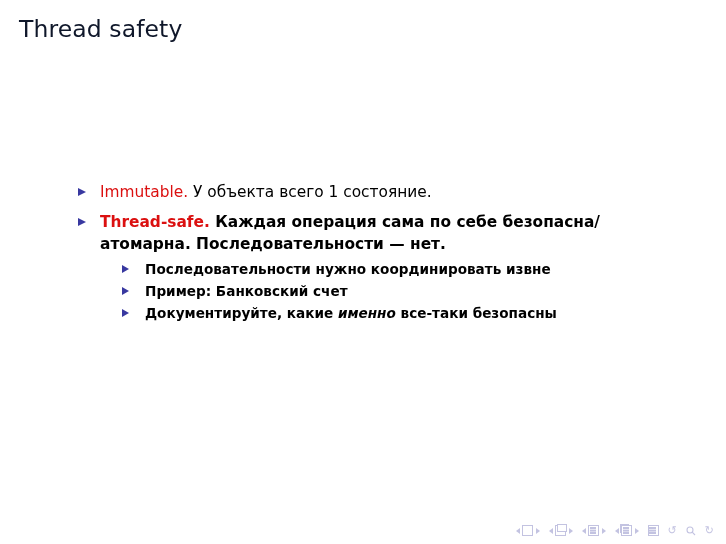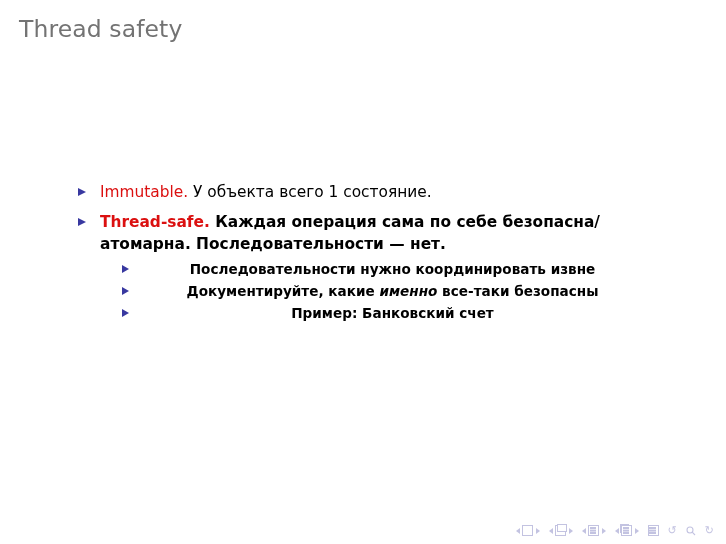--- a/index.html
+++ b/index.html
@@ -19,21 +19,21 @@
     overflow: hidden;
   }
 
   
   .slide-title {
     position: absolute;
     left: 19px;
     top: 17px;
     font-size: 23.5px;
     line-height: 1.1;
-    color: #737373;
+    color: #0f172a;
     letter-spacing: 0.1px;
     white-space: nowrap;
     text-align: right;
   }
 
   
   .body {
     position: absolute;
     left: 0;
     top: 182px;
@@ -81,21 +81,20 @@
     margin: 4px 0 0 0;
     padding: 0;
   }
   ul.level2 > li.item2 {
     position: relative;
     padding-left: 45px;
     margin: 0 0 2px 0;
     font-size: 13.6px;
     line-height: 1.47;
     color: #000000;
-    text-align: center;
   }
   .bullet2 {
     position: absolute;
     left: 22px;
     top: 5px;
     width: 0;
     height: 0;
     border-top: 4px solid transparent;
     border-bottom: 4px solid transparent;
     border-left: 7px solid #3838A0;
@@ -196,25 +195,25 @@
         <span class="bullet1"></span>
         <span class="emph">Thread-safe.</span><span> Каждая операция сама по себе безопасна/атомарна. Последовательности — нет.</span>
 
         <ul class="level2">
           <li class="item2">
             <span class="bullet2"></span>
             <span>Последовательности нужно координировать извне</span><span class="ital"></span><span></span>
           </li>
           <li class="item2">
             <span class="bullet2"></span>
-            <span>Документируйте, какие </span><span class="ital">именно</span><span> все-таки безопасны</span>
+            <span>Пример: Банковский счет</span><span class="ital"></span><span></span>
           </li>
           <li class="item2">
             <span class="bullet2"></span>
-            <span>Пример: Банковский счет</span><span class="ital"></span><span></span>
+            <span>Документируйте, какие </span><span class="ital">именно</span><span> все-таки безопасны</span>
           </li>
         </ul>
       </li>
 
     </ul>
   </div>
 
   <div class="navbar">
 
     <span class="nav-group">

